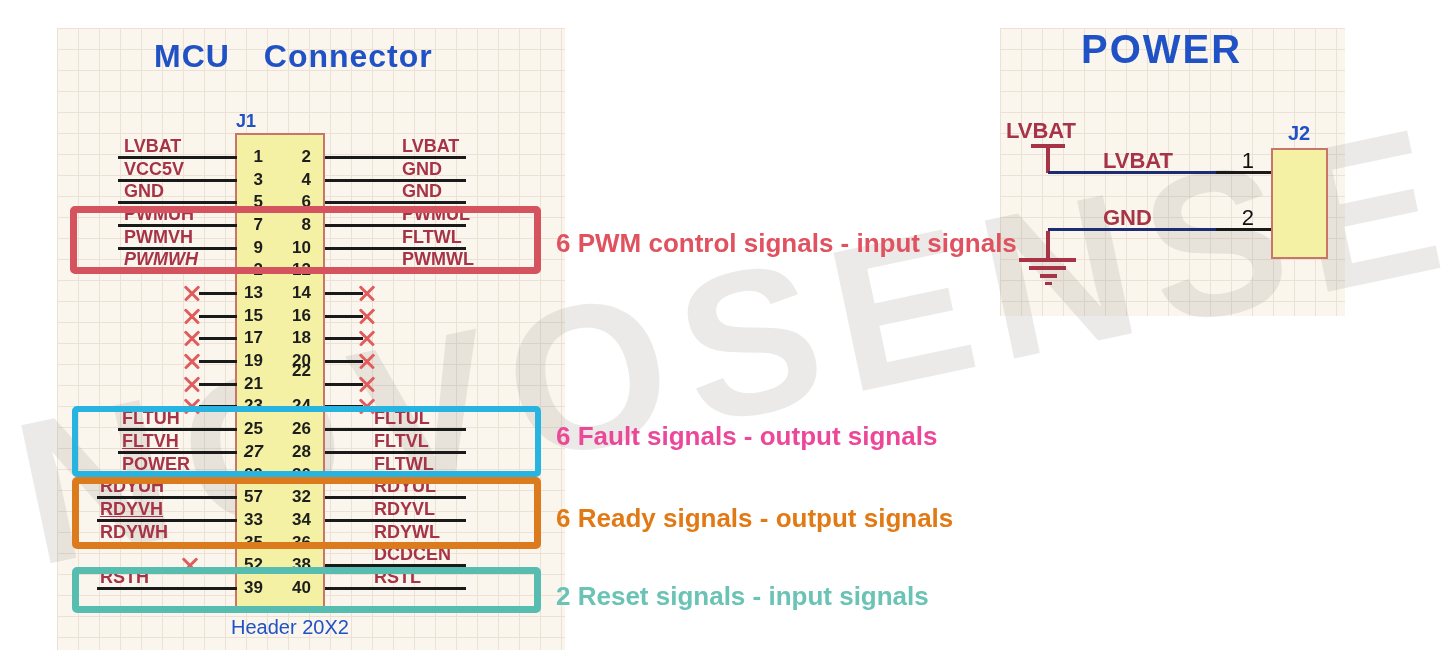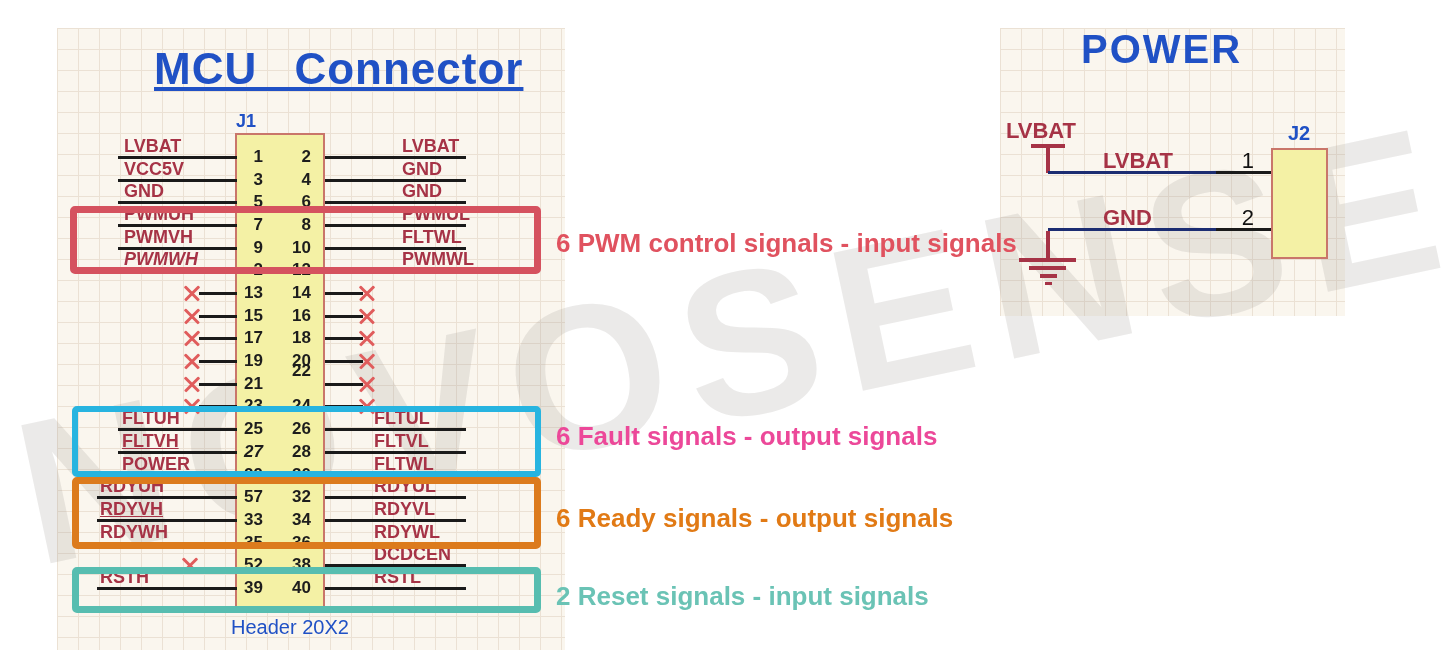--- a/index.html
+++ b/index.html
@@ -16,21 +16,21 @@
   #mcu-grid{left:57px;top:28px;width:508px;height:622px;}
   #power-grid{left:1000px;top:28px;width:345px;height:288px;}
   .watermark{
     position:absolute;left:8px;top:242px;white-space:nowrap;
     font-size:205px;font-weight:bold;letter-spacing:18px;
     color:rgba(165,158,156,0.22);
     transform:rotate(-12deg);transform-origin:45% 50%;
     user-select:none;pointer-events:none;
   }
   .title{position:absolute;color:var(--blue,#2051c5);font-weight:bold;white-space:nowrap;}
-  #mcu-title{left:154px;top:44px;font-size:44px;word-spacing:24px;letter-spacing:1px;text-decoration:underline;}
+  #mcu-title{left:154px;top:38px;font-size:32px;word-spacing:24px;letter-spacing:1px;}
   #power-title{left:1081px;top:27px;font-size:40px;letter-spacing:2px;}
   .refdes{position:absolute;color:var(--blue,#2051c5);font-weight:bold;font-size:18px;line-height:20px;}
   .body-box{position:absolute;background:var(--conn-fill,#f4f1a5);border:2px solid var(--conn-border,#c9766a);box-sizing:border-box;}
   #j1-body{left:235px;top:133px;width:90px;height:479px;}
   #j2-body{left:1271px;top:148px;width:57px;height:111px;}
   #j1-footprint{position:absolute;left:231px;top:616px;color:var(--blue,#2051c5);font-size:20px;white-space:nowrap;}
   .netlabel{position:absolute;color:var(--label-red,#a63346);font-weight:bold;font-size:18px;line-height:20px;white-space:nowrap;}
   .plabel{font-size:22px;line-height:22px;}
   .pinnum{position:absolute;width:36px;text-align:right;font-size:17px;font-weight:600;color:#1d1d1d;line-height:22px;}
   .ppin{position:absolute;width:20px;text-align:right;font-size:22px;line-height:22px;color:#111111;}

